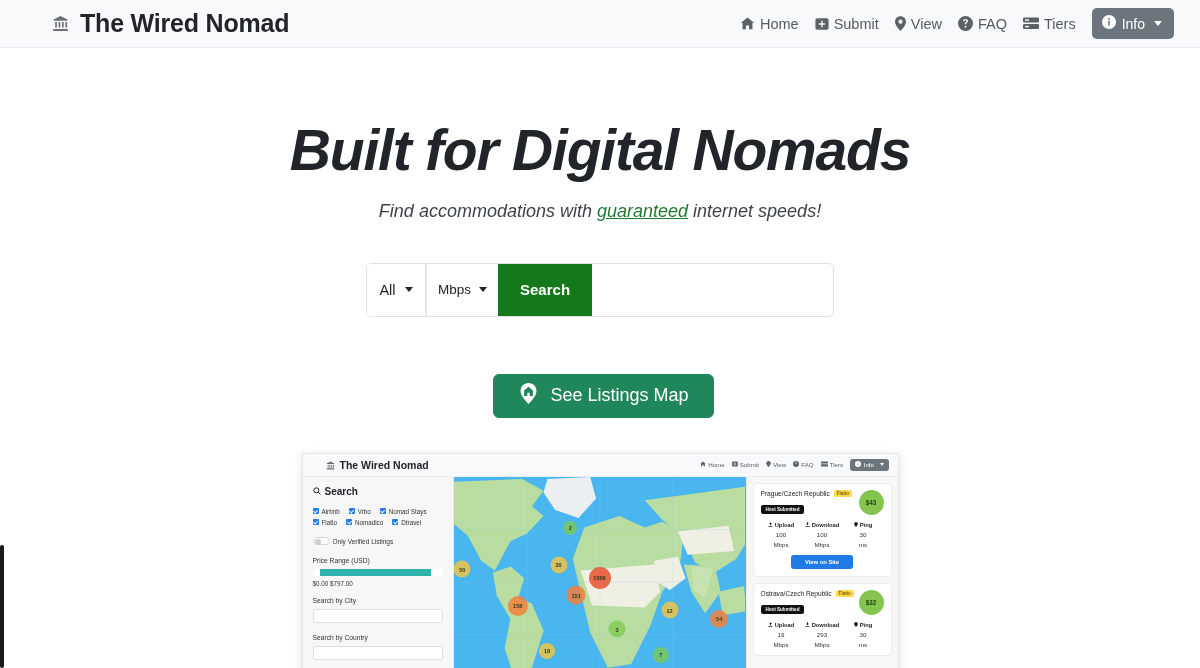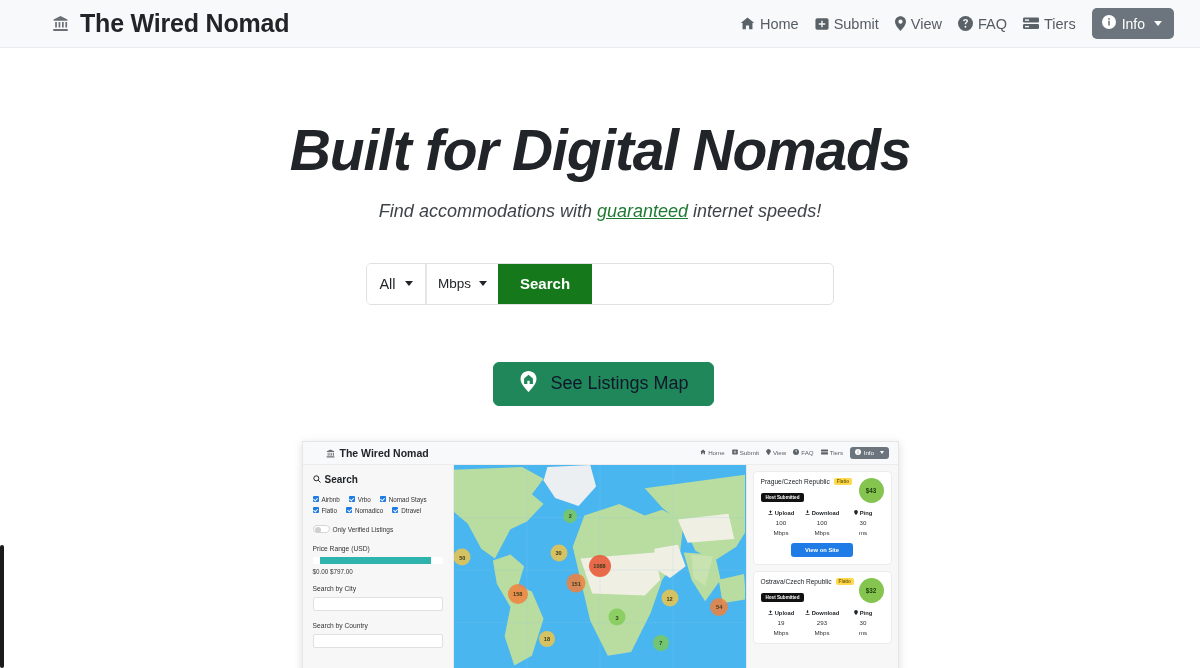--- a/index.html
+++ b/index.html
@@ -69,21 +69,21 @@
   .hero-sub {
     margin-top: 20px;
     font-size: 18px; color: #3e4348;
   }
   .hero-sub a { color: #1f7a33; text-decoration: underline; }
 
   
   .search-wrap { display: flex; justify-content: center; margin-top: 41px; }
   .search-group {
     display: flex; align-items: stretch;
-    height: 42px; width: 468px;
+    height: 54px; width: 468px;
     border: 1px solid #dfe2e5; border-radius: 5px;
     background: #fff; overflow: hidden;
   }
   .sg-select {
     display: flex; align-items: center; justify-content: center; gap: 6px;
     min-width: 59px; padding: 0 12px;
     font-size: 14.5px; color: #212529;
     border-right: 1px solid #e3e6e8;
     background: #fff; cursor: pointer;
   }
@@ -108,21 +108,21 @@
   .cta-wrap {
     display: flex; justify-content: center; gap: 18px; margin-top: 57px;
   }
   .btn-cta {
     display: flex; align-items: center; gap: 11px;
     height: 44px; padding: 0 24px;
     border-radius: 6px; font-size: 18px;
     font-family: inherit; cursor: pointer;
   }
   .btn-primary {
-    background: #20875a; color: #0f172a; border: 1px solid #20875a; margin-left: 7px;
+    background: #20875a; color: #ffffff; border: 1px solid #20875a; margin-left: 7px;
   }
   .btn-outline {
     background: #fff; color: #20875a; border: 1px solid #cfd9d4;
   }
 
   
   .preview-wrap { display: flex; justify-content: center; margin-top: 35px; }
   .preview {
     width: 597px; height: 238px;
     background: #fff;

